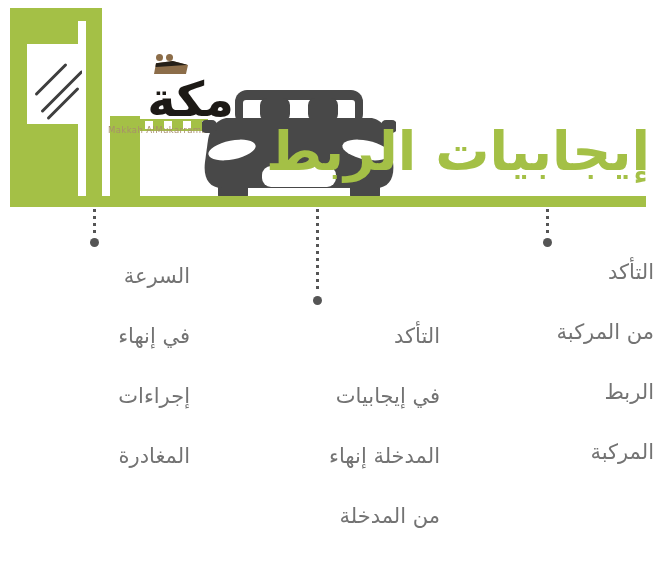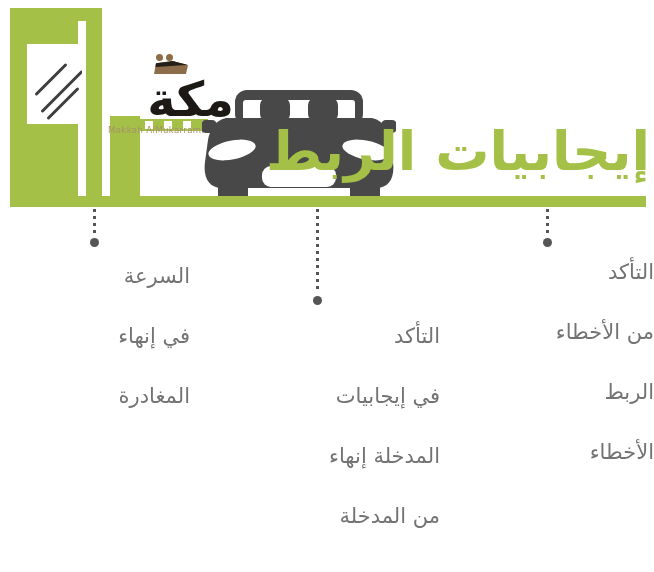--- a/index.html
+++ b/index.html
@@ -118,31 +118,32 @@
   </div>
   <div class="leader l-middle">
     <div class="end-dot"></div>
   </div>
   <div class="leader l-right">
     <div class="end-dot"></div>
   </div>
 
   <div class="col c-right">
     <div>التأكد</div>
-    <div>من الأخطاء</div>
+    <div>من المركبة</div>
     <div>الربط</div>
-    <div>الأخطاء</div>
+    <div>المركبة</div>
   </div>
 
   <div class="col c-middle">
     <div>التأكد</div>
     <div>في إيجابيات</div>
     <div>المدخلة إنهاء</div>
     <div>من المدخلة</div>
   </div>
 
   <div class="col c-left">
     <div>السرعة</div>
     <div>في إنهاء</div>
+    <div>إجراءات</div>
     <div>المغادرة</div>
   </div>
 
 </div>
 
 </body></html>

